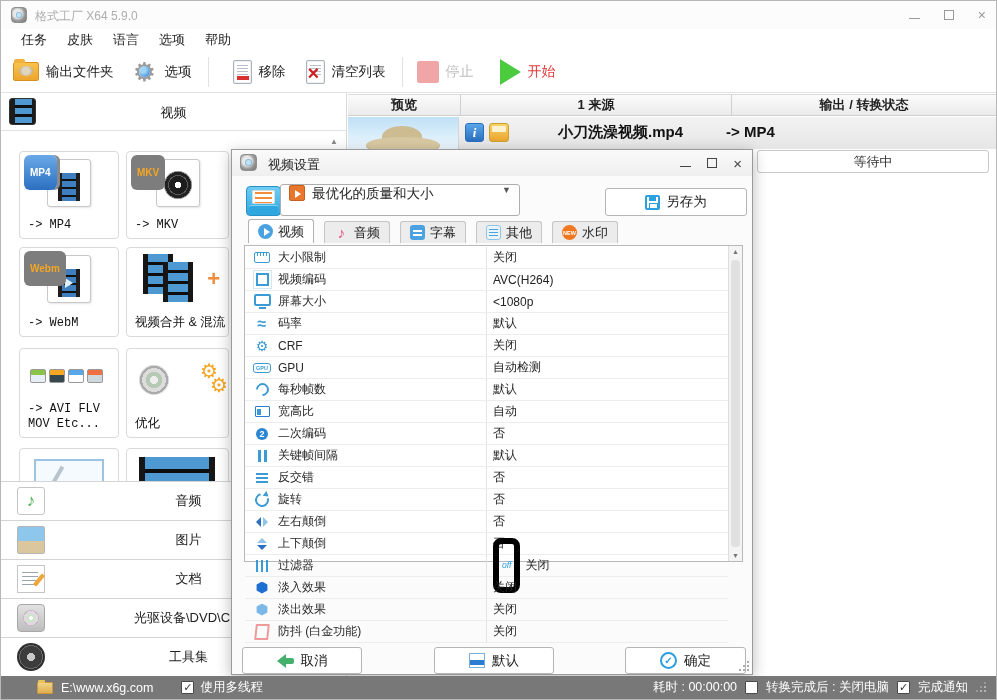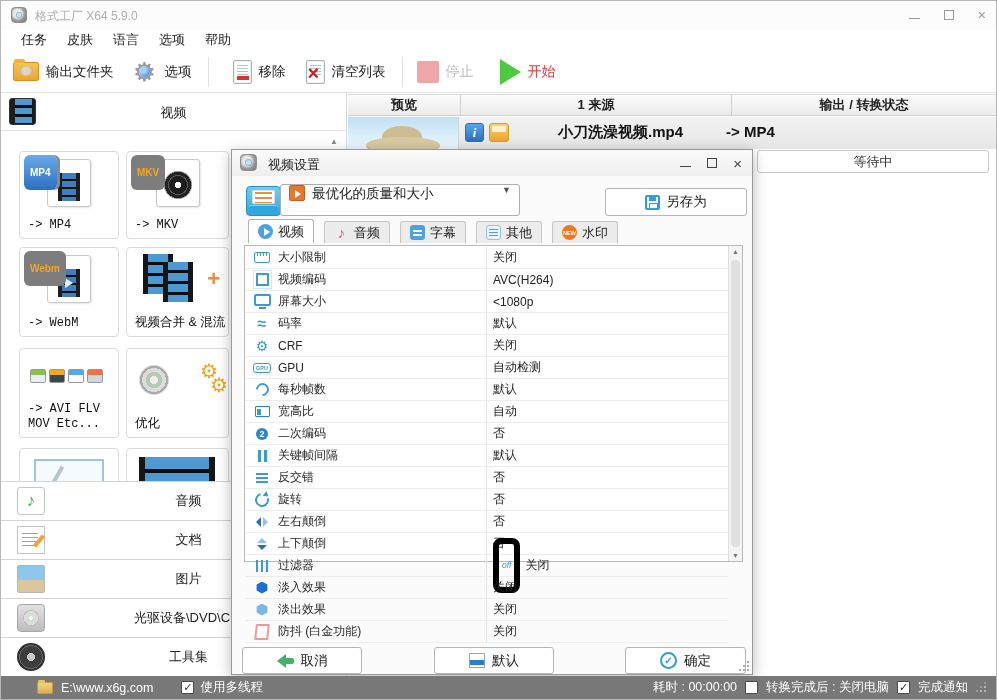--- a/index.html
+++ b/index.html
@@ -375,26 +375,26 @@
     </div>
     <div class="card" style="left:125px; top:355px; width:103px; height:40px; border-radius:4px 4px 0 0;">
       <span class="joiner-ic"></span>
     </div>
     <div class="cats" id="cats">
         <div class="cat">
           <span class="ci ci-audio"></span>
           <span class="cat-label">音频</span>
         </div>
         <div class="cat">
+          <span class="ci ci-pic"></span>
+          <span class="cat-label">图片</span>
+        </div>
+        <div class="cat">
           <span class="ci ci-doc"></span>
           <span class="cat-label">文档</span>
-        </div>
-        <div class="cat">
-          <span class="ci ci-pic"></span>
-          <span class="cat-label">图片</span>
         </div>
         <div class="cat">
           <span class="ci ci-disc"></span>
           <span class="cat-label">光驱设备\DVD\CD\</span>
         </div>
         <div class="cat">
           <span class="ci ci-tools"></span>
           <span class="cat-label">工具集</span>
         </div>
       </div>

